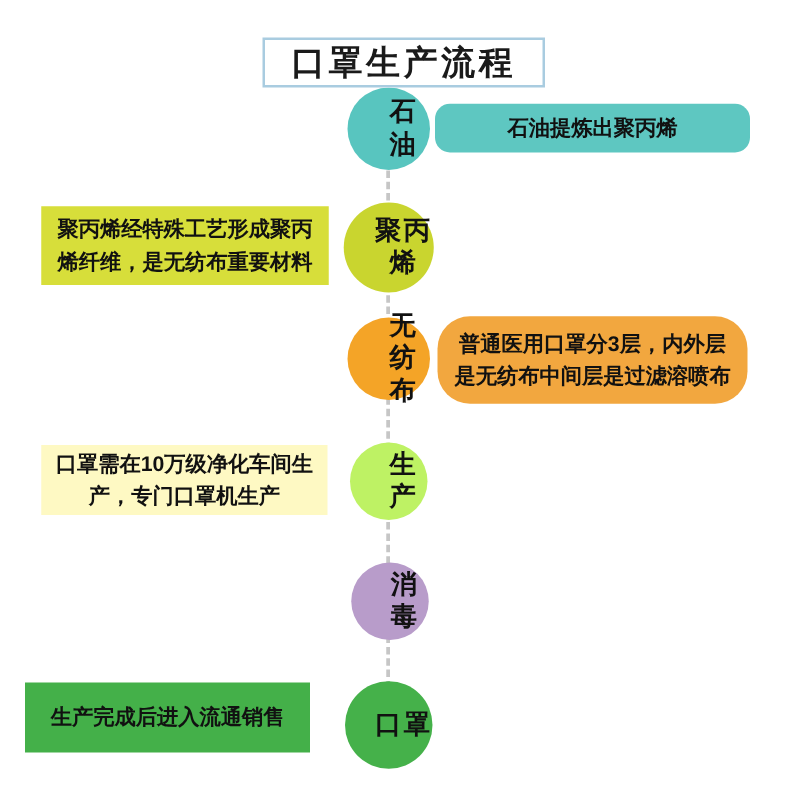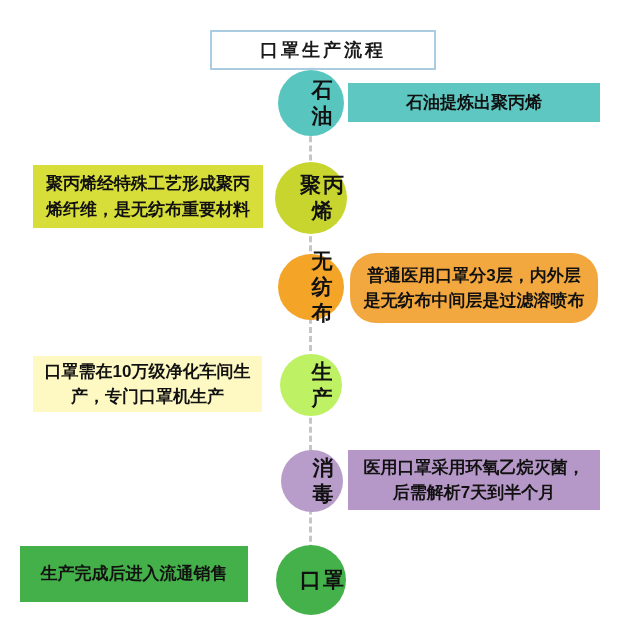--- a/index.html
+++ b/index.html
@@ -13,21 +13,21 @@
     overflow: hidden;
   }
 
   .title-box {
     position: absolute;
     left: 210px; top: 30px;
     width: 222px; height: 36px;
     background: #ffffff;
     border: 2px solid #a9cce0;
     display: flex; align-items: center; justify-content: center;
-    font-size: 18px; font-weight: bold; color: #1a1a1a;
+    font-size: 27px; font-weight: bold; color: #1a1a1a;
     letter-spacing: 3px;
     z-index: 3;
   }
 
   .flow-line {
     position: absolute;
     left: 309px; top: 100px;
     width: 0; height: 478px;
     border-left: 3px dashed #c6c6c6;
     z-index: 1;
@@ -78,40 +78,39 @@
 
 <div class="canvas">
 
   <div class="title-box" style="border-color: rgb(169, 204, 224);">口罩生产流程</div>
 
   <div class="flow-line" style="border-left-color: rgb(198, 198, 198);"></div>
 
   <div class="circle c1" style="background-color: rgb(88, 197, 191);">
     <span class="label">石油</span>
   </div>
-  <div class="note n1" style="background-color: rgb(94, 199, 193);">石油提炼出聚丙烯</div>
+  <div class="note n1" style="background-color: rgb(94, 199, 193); border-radius: 12px;">石油提炼出聚丙烯</div>
 
   <div class="circle c2" style="background-color: rgb(201, 213, 47);">
     <span class="label">聚丙烯</span>
   </div>
   <div class="note n2" style="background-color: rgb(215, 222, 58);">聚丙烯经特殊工艺形成聚丙烯纤维，是无纺布重要材料</div>
 
   <div class="circle c3" style="background-color: rgb(244, 164, 39);">
     <span class="label">无纺布</span>
   </div>
   <div class="note n3" style="background-color: rgb(242, 167, 63);">普通医用口罩分3层，内外层是无纺布中间层是过滤溶喷布</div>
 
   <div class="circle c4" style="background-color: #bef264;">
     <span class="label">生产</span>
   </div>
   <div class="note n4" style="background-color: #fef9c3;">口罩需在10万级净化车间生产，专门口罩机生产</div>
 
   <div class="circle c5" style="background-color: rgb(184, 156, 202);">
     <span class="label">消毒</span>
   </div>
-  <div class="note n5" style="background-color: rgb(181, 152, 199);">医用口罩采用环氧乙烷灭菌，后需解析7天到半个月</div>
 
   <div class="circle c6" style="background-color: rgb(69, 177, 74);">
     <span class="label">口罩</span>
   </div>
   <div class="note n6" style="background-color: rgb(68, 176, 73);">生产完成后进入流通销售</div>
 
 </div>
 
 </body></html>

